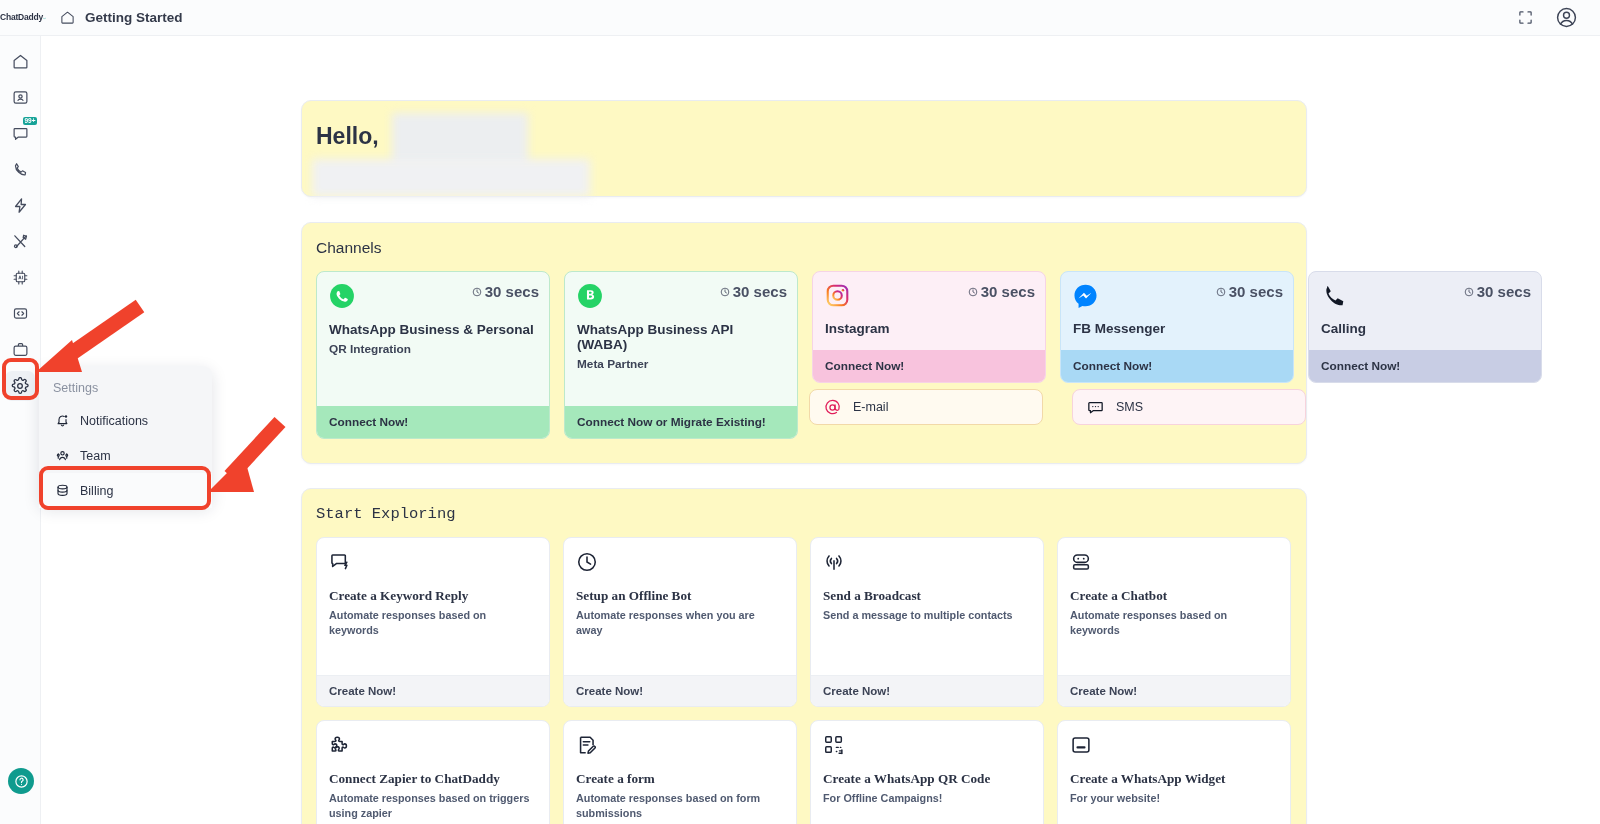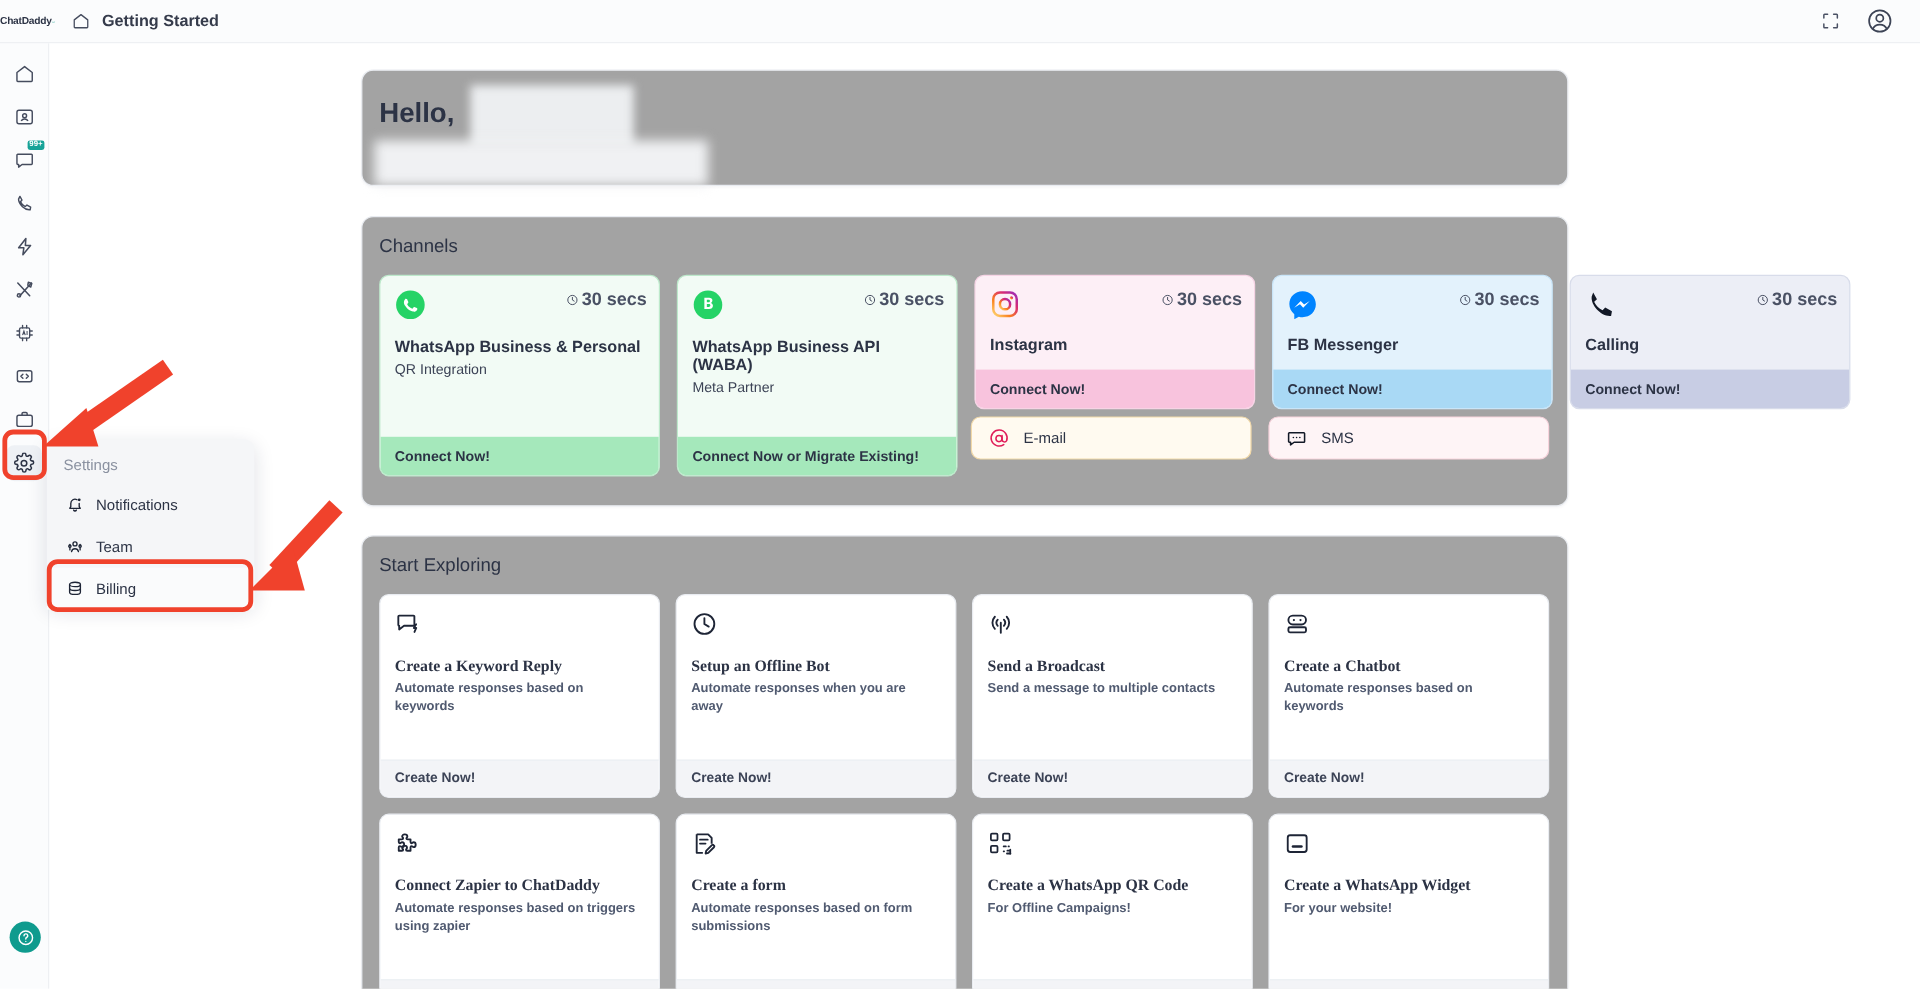--- a/index.html
+++ b/index.html
@@ -60,48 +60,48 @@
   .pop-head { font-size: 12.5px; color: #8a91a0; padding: 3px 0 8px 14px; }
   .pop-item {
     display: flex; align-items: center; gap: 10px; height: 35px; padding-left: 16px;
     font-size: 12.5px; color: #2c3345;
   }
   .pop-item.hl { background: #fafbfc; }
 
   
   .main { position: absolute; left: 41px; top: 36px; width: 1559px; height: 788px; background:#fff; }
   .panel {
-    background: #a3a3a3; border: 1px solid #e9ecf1; border-radius: 10px;
-    position: absolute; box-shadow: 0 1px 2px rgba(30,40,70,.03);
+    background: #fef9c3; border: 1px solid #e9ecf1; border-radius: 10px;
+    position: absolute; box-shadow: 0 1px 2px rgba(30,40,70,.03); margin-top: 42px;
   }
   .panel-title { font-size: 15.5px; color: #2c3345; }
 
   
   #hello-panel { left: 260px; top: 22px; width: 1006px; height: 97px; }
   .hello-txt { position:absolute; left: 14px; top: 22px; font-size: 23px; font-weight: bold; color:#2c3345; }
   .redact-a { position:absolute; left: 90px; top: 12px; width: 136px; height: 54px; background:#eceef0; filter: blur(4px); }
   .redact-b { position:absolute; left: 10px; top: 58px; width: 278px; height: 38px; background:#f0f1f3; filter: blur(5px); }
 
   
   #channels-panel { left: 260px; top: 144px; width: 1006px; height: 242px; padding: 16px 14px; }
   .ch-grid { position:absolute; left: 14px; top: 48px; display:flex; gap: 14px; }
   .ch-card { width: 234px; border-radius: 8px; overflow: hidden; display:flex; flex-direction:column; position:relative; }
   .ch-card.tall { height: 168px; }
   .ch-card.short { height: 112px; }
   .ch-body { flex: 1; padding: 11px 12px 0 12px; position: relative; }
   .ch-foot { font-size: 11.8px; font-weight: bold; padding: 9px 12px; }
   .secs { position:absolute; right: 10px; top: 11px; display:flex; align-items:center; gap:3px; font-size:15px; font-weight:bold; color:#4a5164; }
   .ch-name { font-size: 13.5px; font-weight: bold; color: #2c3345; margin-top: 9px; }
-  .ch-sub { font-size: 11.8px; font-weight: normal; color: #3c4356; margin-top: 5px; }
-  .pill-row { position:absolute; left: 507px; top: 166px; display:flex; gap: 14px; }
+  .ch-sub { font-size: 11.8px; font-weight: bold; color: #3c4356; margin-top: 5px; }
+  .pill-row { position:absolute; left: 507px; top: 166px; display:flex; gap: 29px; }
   .pill { width: 234px; height: 36px; border-radius: 8px; display:flex; align-items:center; gap:12px; padding-left: 14px; font-size:12.5px; color:#2c3345; }
 
   
   #explore-panel { left: 260px; top: 410px; width: 1006px; height: 400px; }
-  .ex-title { position:absolute; left: 14px; top: 16px; font-size: 15.5px; }
+  .ex-title { position:absolute; left: 14px; top: 16px; font-size: 15.5px; font-family: Liberation Mono, monospace; }
   .ex-grid { position:absolute; left: 14px; top: 48px; display:grid; grid-template-columns: repeat(4, 234px); gap: 13px 13px; }
   .ex-card { height: 170px; border: 1px solid #e9ecf1; border-radius: 8px; background:#fff; display:flex; flex-direction:column; overflow:hidden; }
   .ex-body { flex:1; padding: 13px 12px 0 12px; }
   .ex-name { font-size: 13.2px; font-weight: bold; color:#2c3345; margin-top: 11px; font-family: Liberation Serif, serif; }
   .ex-sub { font-size: 10.8px; font-weight: bold; color:#505a70; margin-top: 4px; line-height: 1.35; }
   .ex-foot { background:#f3f4f7; font-size:11.5px; font-weight:bold; color:#3c4356; padding: 9px 12px; border-top:1px solid #eceff3; }
 
   
   .anno { position:absolute; z-index: 60; pointer-events:none; }
   .anno-box { position:absolute; z-index: 55; border: 4px solid #f0422c; border-radius: 9px; }

